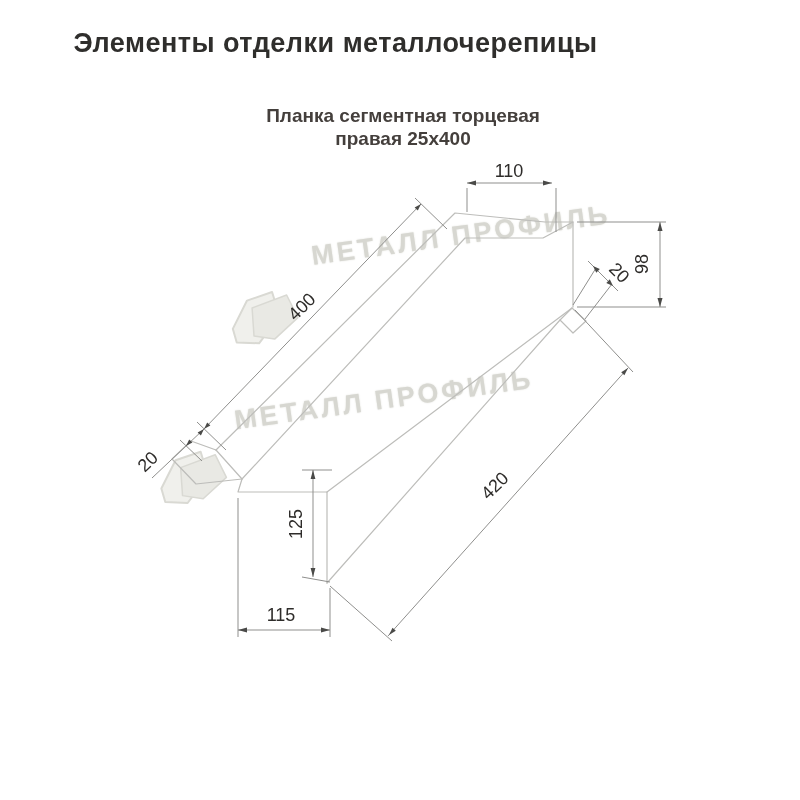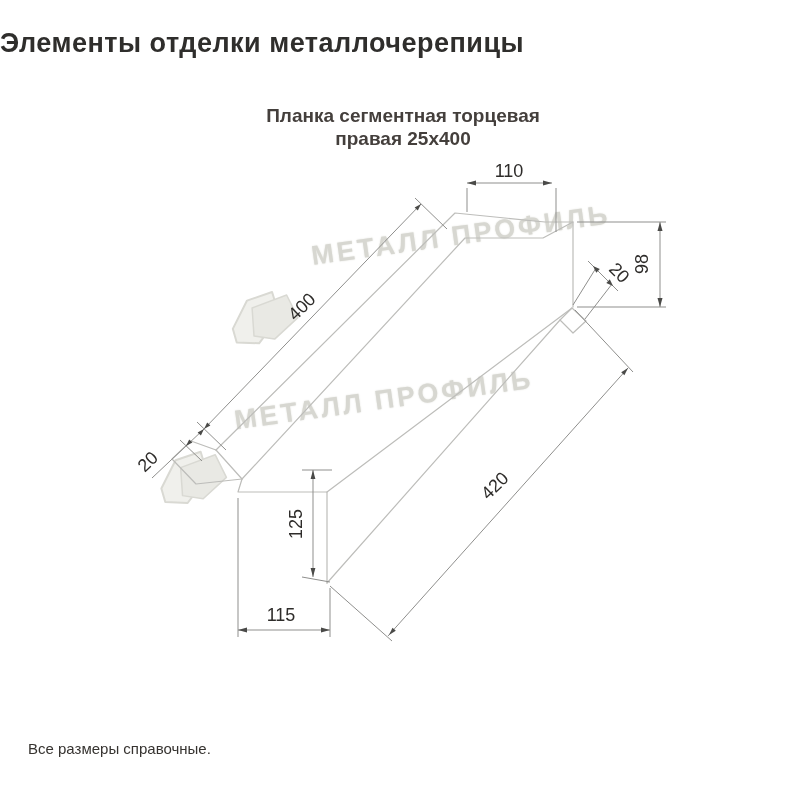--- a/index.html
+++ b/index.html
@@ -1,21 +1,21 @@
 <!DOCTYPE html>
 <html><head>
 <meta charset="utf-8">
 <style>
   html,body{margin:0;padding:0;background:#ffffff;}
   .canvas{
     position:relative;width:800px;height:800px;background:#ffffff;overflow:hidden;
     font-family:"Liberation Sans", sans-serif;
   }
   .page-title{
-    position:absolute;top:28px;left:0;width:671px;
+    position:absolute;top:28px;left:0;width:671px;text-align:center;
     font-size:27px;font-weight:700;color:#2f2e2c;letter-spacing:.5px;
   }
   .subtitle{
     position:absolute;top:104px;left:0;width:806px;text-align:center;
     font-size:19px;font-weight:700;color:#443f3c;line-height:23px;
   }
   .footer{
     position:absolute;left:28px;top:738px;
     font-size:15px;color:#363330;line-height:22px;
   }
@@ -128,16 +128,15 @@
 
       <path class="dim" d="M238,630 L330,630 M238,498 L238,637 M330,588 L330,637"></path>
       <path class="arr" d="M238,630 L247,627.5 247,632.5 Z"></path>
       <path class="arr" d="M330,630 L321,627.5 321,632.5 Z"></path>
       <text class="dimtext" x="281" y="621" text-anchor="middle">115</text>
 
     </g>
   </svg>
 
   <div class="footer">
-    <div>Все размеры справочные.</div>
   </div>
 
 </div>
 
 </body></html>

